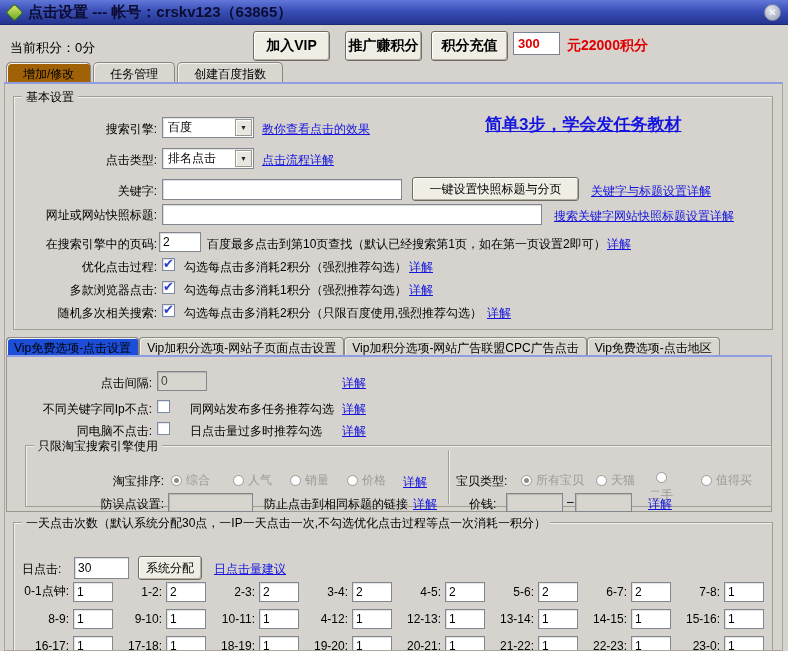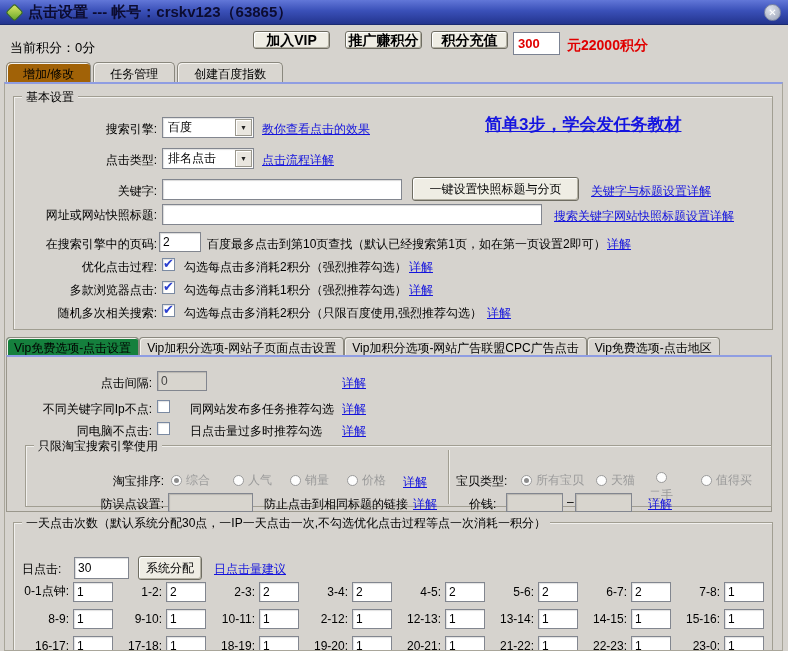--- a/index.html
+++ b/index.html
@@ -17,36 +17,36 @@
     border-radius:3px; transform:rotate(45deg); }
   .title-text { font-weight:bold; font-size:15px; color:#0c0c30; white-space:nowrap; }
   .close-btn { position:absolute; right:7px; top:4px; width:17px; height:17px; border-radius:50%;
     background:radial-gradient(circle at 35% 30%,#dfe3ec,#97a0b6); border:1px solid #7d87a0;
     color:#fff; font-size:10px; line-height:15px; text-align:center; font-weight:bold; cursor:pointer; }
   
   .points-label { position:absolute; left:10px; top:39px; font-size:13px; }
   .btn3d { position:absolute; background:#efede4; border:1px solid #6f6d62; border-radius:3px;
     box-shadow:inset 1px 1px 0 #ffffff, inset -1px -1px 0 #b3b0a3; cursor:pointer;
     font-family:inherit; text-align:center; }
-  .btn-top { height:18px; font-weight:bold; font-size:14px; }
+  .btn-top { height:30px; font-weight:bold; font-size:14px; }
   .amount-input { position:absolute; left:513px; top:32px; width:47px; height:23px;
     border:1px solid #7b8292; background:#fff; color:#e00000; font-weight:bold; font-size:13px;
     padding:2px 4px; font-family:inherit; }
   .amount-note { position:absolute; left:567px; top:37px; color:#e00000; font-weight:bold; font-size:14px; }
   
   .tabs1 { position:absolute; left:6px; top:62px; height:20px; display:flex; gap:2px; z-index:2; }
   .tab1 { height:20px; padding:3px 16px 0; background:#d9d6d0; border:1px solid #8a887e; border-bottom:none;
     border-radius:5px 5px 0 0; box-shadow:inset 1px 1px 0 #f5f3ef; white-space:nowrap; cursor:pointer; }
   .tab1.active { background:#a16207; }
   .tabpage { position:absolute; left:4px; top:82px; width:779px; height:569px;
     border:1px solid #a9a69a; border-top:2px solid #8f9de2; overflow:hidden;padding-left:48px; }
   .tabs2 { position:absolute; left:1px; top:253px; height:18px; display:flex; z-index:2; }
   .tab2 { height:18px; padding:2px 7px 0; background:#d9d6d0; border:1px solid #8a887e; border-bottom:none;
     border-radius:4px 4px 0 0; box-shadow:inset 1px 1px 0 #f3f1ec; white-space:nowrap; cursor:pointer; }
-  .tab2.active { background:#15803d; }
+  .tab2.active { background:#1d4ed8; }
   .panel2 { position:absolute; left:1px; top:271px; width:766px; height:157px;
     border:1px solid #9a978c; border-top:2px solid #8f9de2; }
   
   .group { position:absolute; border:1px solid #a19e92; box-shadow:inset 1px 1px 0 rgba(255,255,255,.65); }
   .group-title { position:absolute; top:-8px; left:8px; background:#d6d3ce; padding:0 4px; white-space:nowrap; }
   
   .flabel { position:absolute; text-align:right; white-space:nowrap; }
   .note { position:absolute; white-space:nowrap; }
   .link { position:absolute; color:#1414dd; text-decoration:underline; white-space:nowrap; cursor:pointer; }
   .big-link { position:absolute; left:471px; top:16px; font-size:17px; font-weight:bold;
@@ -286,21 +286,21 @@
     <span class="hour-label">9-10:</span>
     <input class="hour-input" value="1" style="">
   </div>
 
   <div class="hour-cell">
     <span class="hour-label">10-11:</span>
     <input class="hour-input" value="1" style="">
   </div>
 
   <div class="hour-cell">
-    <span class="hour-label">2-12:</span>
+    <span class="hour-label">4-12:</span>
     <input class="hour-input" value="1" style="">
   </div>
 
   <div class="hour-cell">
     <span class="hour-label">12-13:</span>
     <input class="hour-input" value="1" style="">
   </div>
 
   <div class="hour-cell">
     <span class="hour-label">13-14:</span>

